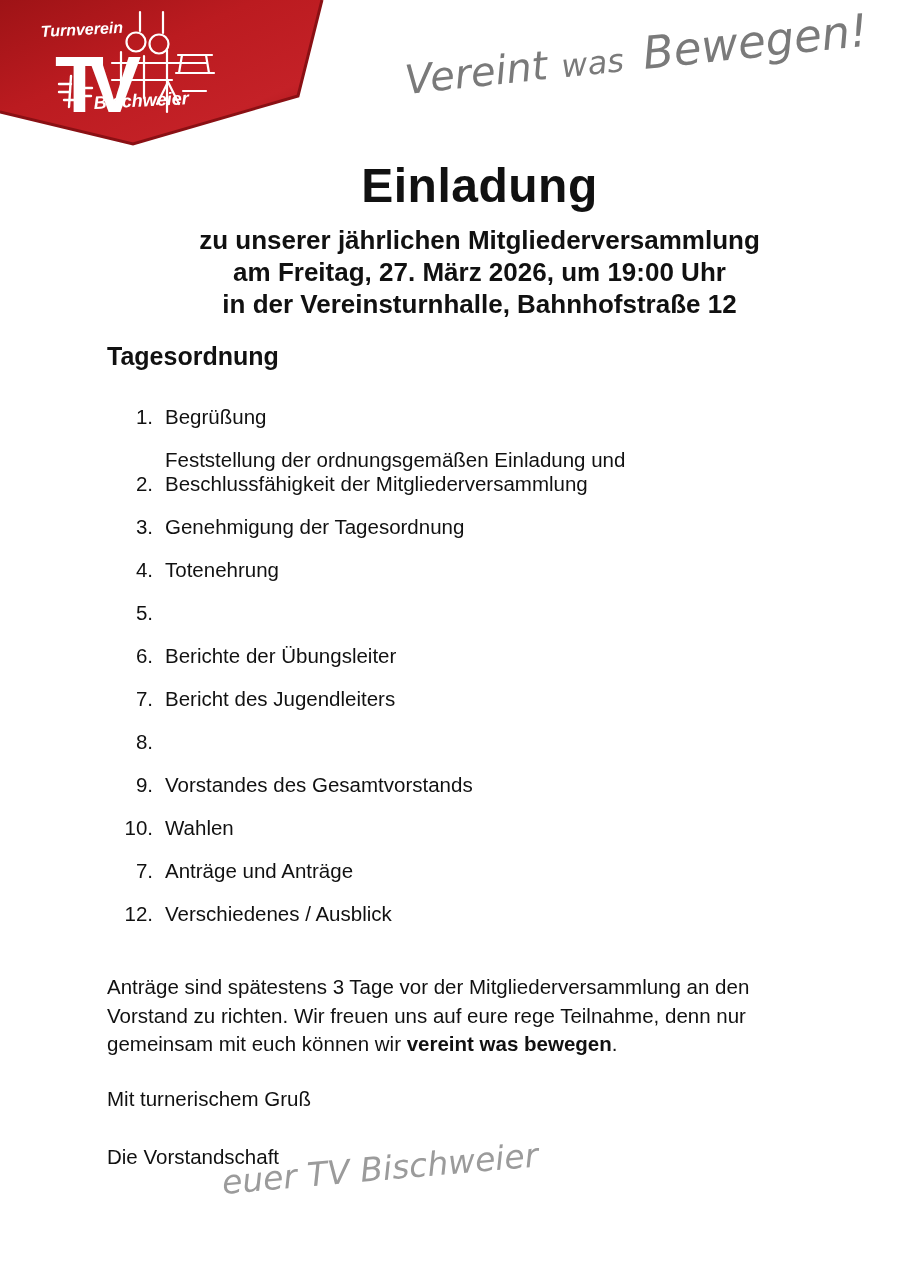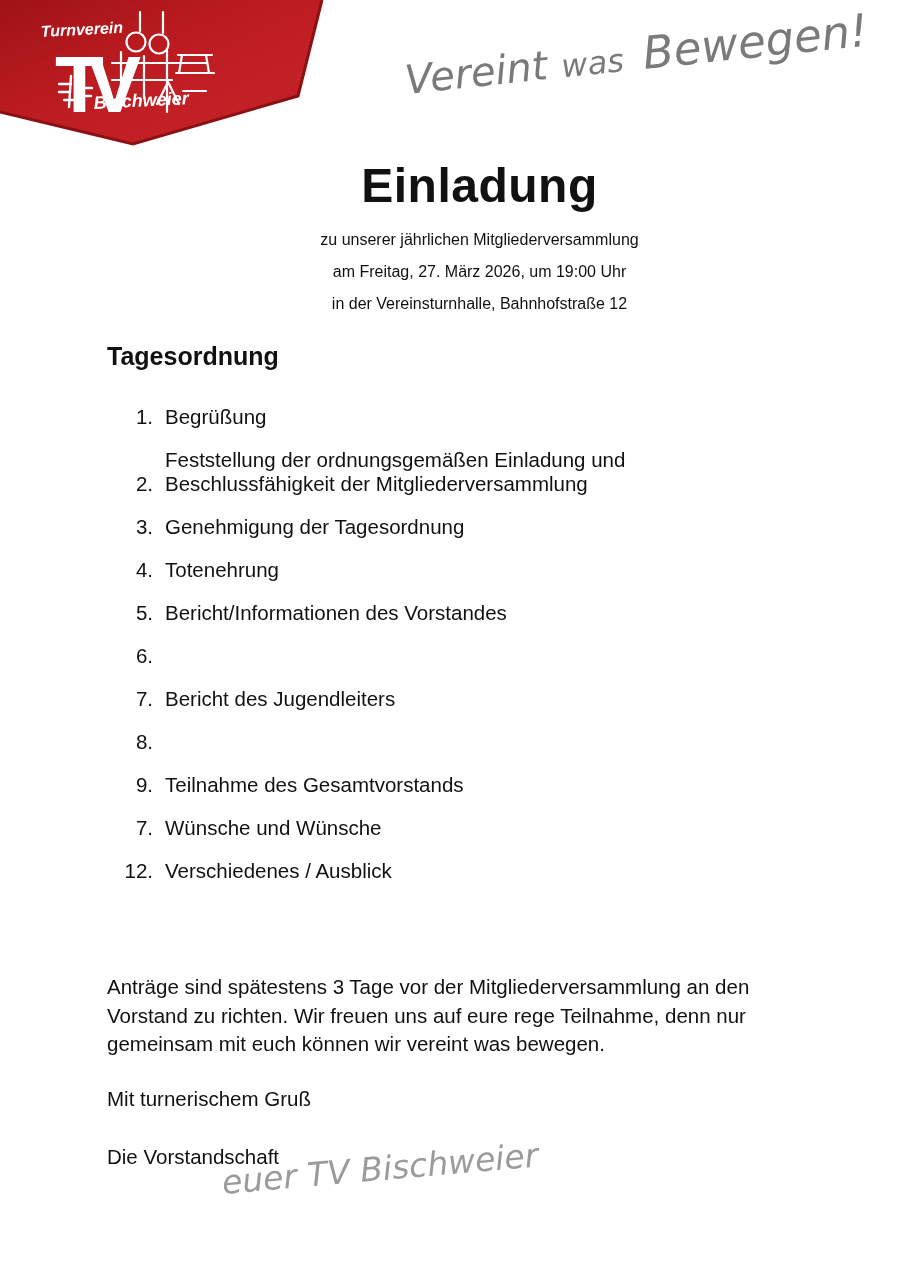--- a/index.html
+++ b/index.html
@@ -44,23 +44,23 @@
   }
   .title {
     top: 160px;
     font-size: 48px;
     line-height: 1.1;
     font-weight: bold;
     letter-spacing: 0.5px;
   }
   .subtitle {
     top: 224px;
-    font-size: 16px;
+    font-size: 26px;
     line-height: 32px;
-    font-weight: normal;
+    font-weight: bold;
   }
 
   
   .agenda-heading {
     position: absolute;
     left: 107px;
     top: 342px;
     font-size: 25px;
     font-weight: bold;
   }
@@ -88,21 +88,21 @@
 
   
   .closing-para {
     position: absolute;
     left: 107px;
     top: 973px;
     width: 700px;
     font-size: 20.5px;
     line-height: 28.5px;
   }
-  .closing-para b { font-weight: normal; margin-top: 42px; }
+  .closing-para b { font-weight: bold; margin-top: 42px; }
   .greeting { position: absolute; left: 107px; top: 1087px; font-size: 20.5px; }
   .signoff  { position: absolute; left: 107px; top: 1145px; font-size: 20.5px; }
   .signature {
     position: absolute;
     left: 222px;
     top: 1163px;
     transform: rotate(-5deg);
     transform-origin: left center;
     color: #9b9b9b;
     font-family: "DejaVu Sans", sans-serif;
@@ -187,39 +187,43 @@
     <div class="agenda-item">
       <span class="agenda-num">3.</span>
       <span class="agenda-text">Genehmigung der Tagesordnung</span>
     </div>
     <div class="agenda-item">
       <span class="agenda-num">4.</span>
       <span class="agenda-text">Totenehrung</span>
     </div>
     <div class="agenda-item">
       <span class="agenda-num">5.</span>
-      <span class="agenda-text">Bericht/Informationen des Vorstandes</span>
     </div>
     <div class="agenda-item">
       <span class="agenda-num">6.</span>
+      <span class="agenda-text">Berichte der Übungsleiter</span>
     </div>
     <div class="agenda-item">
       <span class="agenda-num">7.</span>
       <span class="agenda-text">Bericht des Jugendleiters</span>
     </div>
     <div class="agenda-item">
       <span class="agenda-num">8.</span>
     </div>
     <div class="agenda-item">
       <span class="agenda-num">9.</span>
-      <span class="agenda-text">Teilnahme des Gesamtvorstands</span>
+      <span class="agenda-text">Vorstandes des Gesamtvorstands</span>
+    </div>
+    <div class="agenda-item">
+      <span class="agenda-num">10.</span>
+      <span class="agenda-text">Wahlen</span>
     </div>
     <div class="agenda-item">
       <span class="agenda-num">7.</span>
-      <span class="agenda-text">Wünsche und Wünsche</span>
+      <span class="agenda-text">Anträge und Anträge</span>
     </div>
     <div class="agenda-item">
       <span class="agenda-num">12.</span>
       <span class="agenda-text">Verschiedenes / Ausblick</span>
     </div>
   </div>
 
   <div class="closing-para">
     <span>Anträge sind spätestens 3 Tage vor der Mitgliederversammlung an den</span><br>
     <span>Vorstand zu richten. Wir freuen uns auf eure rege Teilnahme, denn nur</span><br>

